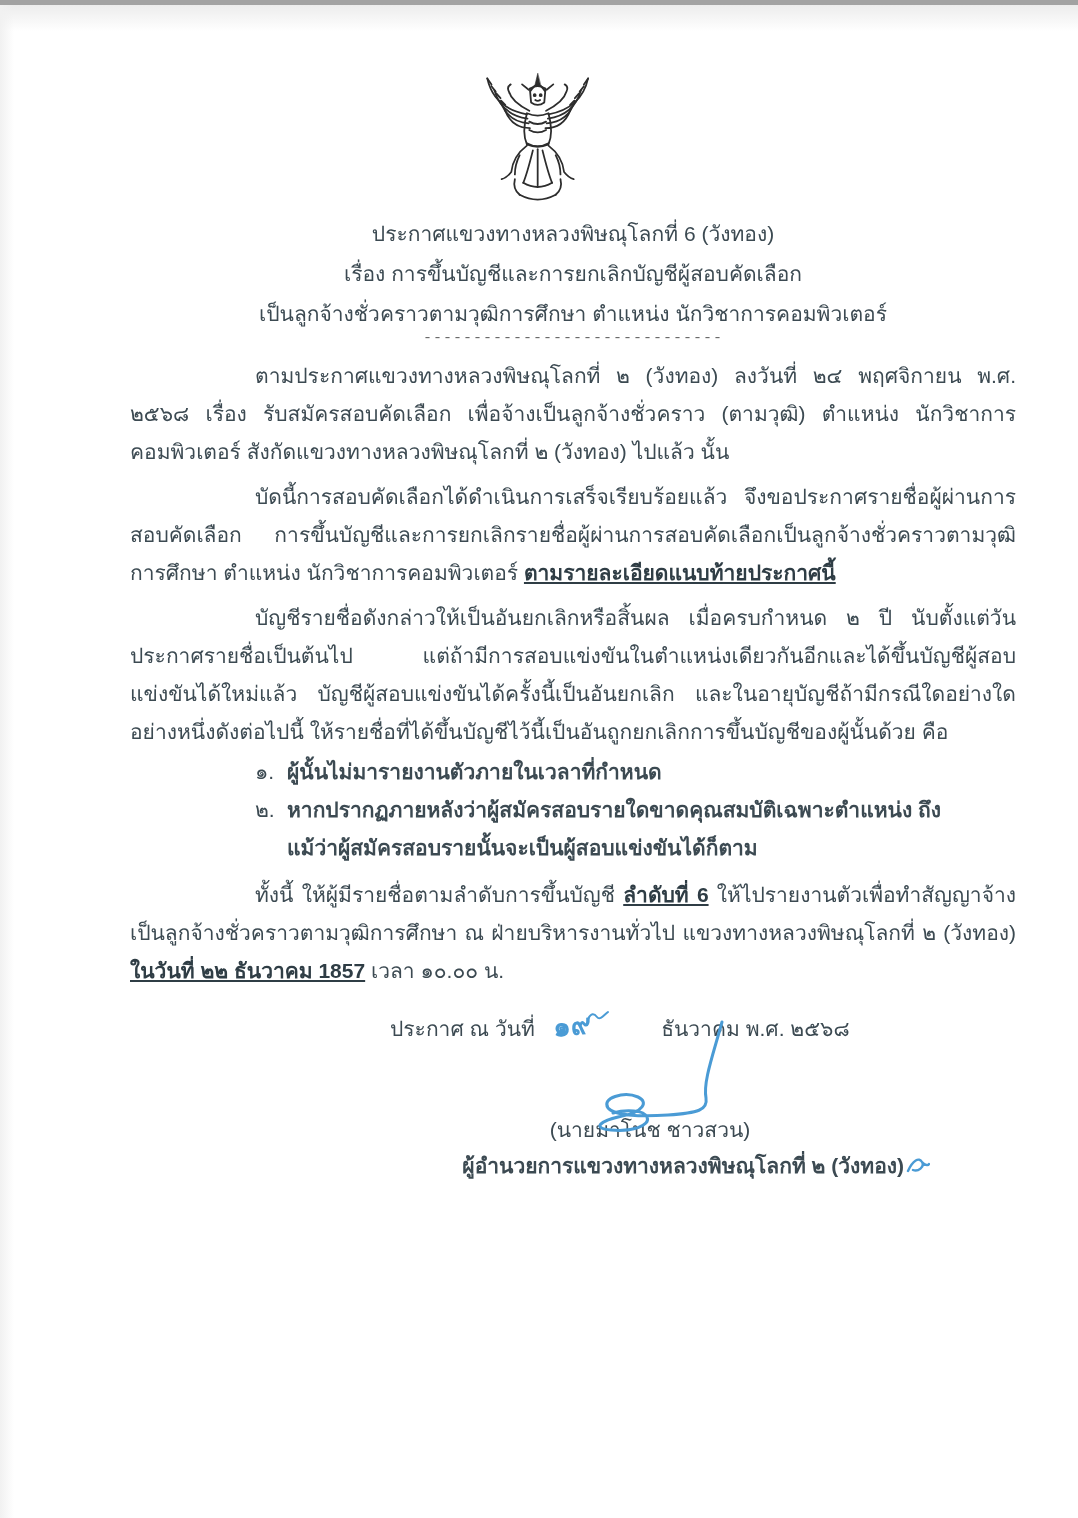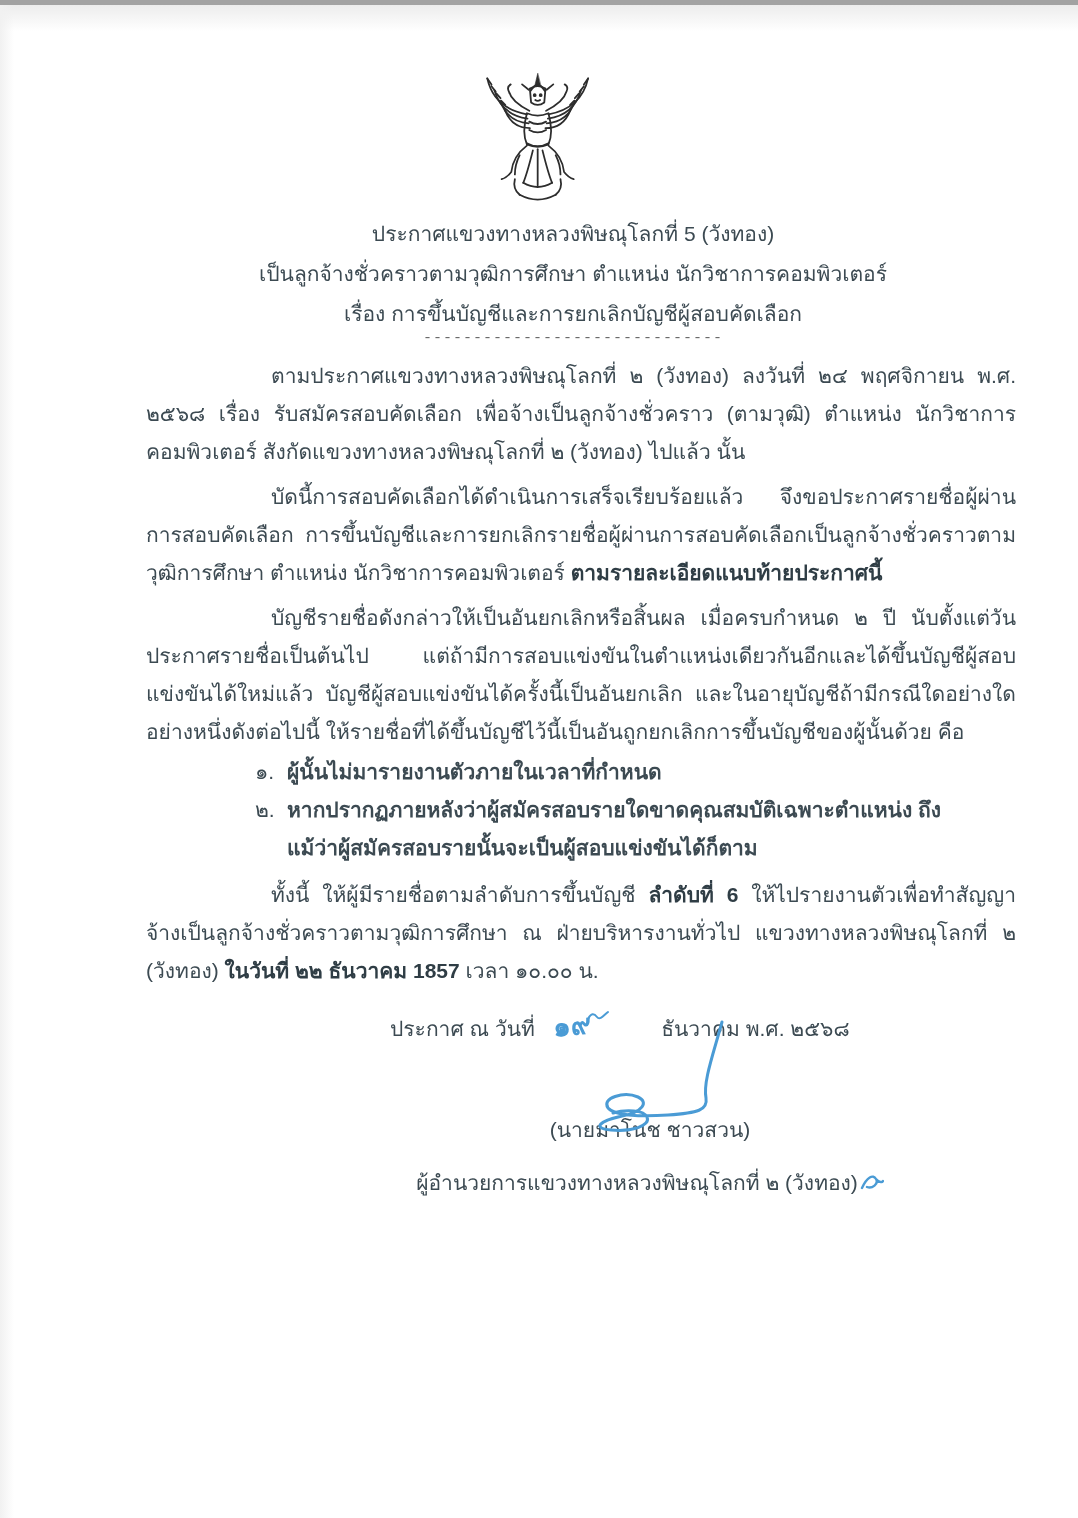--- a/index.html
+++ b/index.html
@@ -32,43 +32,43 @@
     position:absolute;top:214px;left:130px;width:886px;
     font-size:21px;line-height:38px;
   }
   .title-block{text-align:center;}
   .title-line{line-height:40px;}
   .divider{
     text-align:center;font-size:15px;letter-spacing:1px;color:#6a6a6a;
     line-height:18px;margin-top:-4px;
     font-family:"Liberation Mono","DejaVu Sans Mono",monospace;
   }
-  p.para{margin:9px 0 0 16px;text-indent:125px;text-align:justify;}
+  p.para{margin:9px 0 0 0;text-indent:125px;text-align:justify;}
   p.para.no-gap{margin-top:7px;}
-  b{font-weight:700;color:var(--ink_bold,#2f3d45);}
+  b{font-weight:700;color:var(--ink_bold,#2f3d45);text-decoration:underline;}
   .list{margin:2px 0 0 125px;padding:0;list-style:none;}
   .list li{display:flex;align-items:flex-start;}
   .list .num{flex:0 0 32px;}
   .list .li-text{flex:1 1 auto;max-width:700px;font-weight:bold;}
   .signoff{position:relative;margin-top:20px;height:260px;}
   .dateline{
     margin-left:260px;display:flex;align-items:flex-end;white-space:nowrap;
   }
   .date-sep1{display:inline-block;width:18px;}
   .date-sep2{display:inline-block;width:48px;}
   .hand{
     color:var(--pen_blue,#4a9bd5);
     font-size:28px;font-weight:700;
     transform:rotate(-5deg);display:inline-block;
     position:relative;top:-3px;
   }
   .hand-flourish{position:relative;top:-14px;left:-4px;color:var(--pen_blue,#4a9bd5);}
   .sig-wrap{position:absolute;left:420px;top:10px;color:var(--pen_blue,#4a9bd5);}
   .name-line{margin:64px 0 0 240px;width:560px;text-align:center;line-height:36px;}
-  .position-line{margin:17px 0 0 240px;width:560px;text-align:center;line-height:36px;white-space:nowrap;}
+  .position-line{margin:0 0 0 240px;width:560px;text-align:right;line-height:36px;white-space:nowrap;font-weight:bold;}
   .ink-mark{display:inline-block;vertical-align:middle;margin-left:2px;color:var(--pen_blue,#4a9bd5);}
 </style>
 </head>
 <body>
 
 <div class="page">
   <div class="scan-top"></div>
   <div class="scan-top-fade"></div>
   <div class="scan-left"></div>
 
@@ -110,23 +110,23 @@
       <path d="M110,132 L110,192"></path>
       <path d="M102,134 C96,158 92,174 86,188 M118,134 C124,158 128,174 134,188"></path>
       <path d="M86,188 Q110,202 134,188"></path>
       <path d="M72,182 Q68,198 80,208 M148,182 Q152,198 140,208"></path>
       <path d="M80,208 Q110,224 140,208"></path>
     </svg>
   </div>
 
   <div class="content">
     <div class="title-block">
-      <div class="title-line">ประกาศแขวงทางหลวงพิษณุโลกที่ 5 (วังทอง)</div>
+      <div class="title-line">ประกาศแขวงทางหลวงพิษณุโลกที่ 6 (วังทอง)</div>
+      <div class="title-line">เรื่อง  การขึ้นบัญชีและการยกเลิกบัญชีผู้สอบคัดเลือก</div>
       <div class="title-line">เป็นลูกจ้างชั่วคราวตามวุฒิการศึกษา ตำแหน่ง นักวิชาการคอมพิวเตอร์</div>
-      <div class="title-line">เรื่อง  การขึ้นบัญชีและการยกเลิกบัญชีผู้สอบคัดเลือก</div>
       <div class="divider">------------------------------</div>
     </div>
 
     <p class="para"><span>ตามประกาศแขวงทางหลวงพิษณุโลกที่ ๒ (วังทอง) ลงวันที่  ๒๔ พฤศจิกายน  พ.ศ. ๒๕๖๘  เรื่อง รับสมัครสอบคัดเลือก เพื่อจ้างเป็นลูกจ้างชั่วคราว (ตามวุฒิ) ตำแหน่ง นักวิชาการคอมพิวเตอร์  สังกัดแขวงทางหลวงพิษณุโลกที่ ๒ (วังทอง)  ไปแล้ว นั้น</span></p>
 
     <p class="para no-gap"><span>บัดนี้การสอบคัดเลือกได้ดำเนินการเสร็จเรียบร้อยแล้ว จึงขอประกาศรายชื่อผู้ผ่านการสอบคัดเลือก การขึ้นบัญชีและการยกเลิกรายชื่อผู้ผ่านการสอบคัดเลือกเป็นลูกจ้างชั่วคราวตามวุฒิการศึกษา ตำแหน่ง นักวิชาการคอมพิวเตอร์ </span><b>ตามรายละเอียดแนบท้ายประกาศนี้</b></p>
 
     <p class="para no-gap"><span>บัญชีรายชื่อดังกล่าวให้เป็นอันยกเลิกหรือสิ้นผล เมื่อครบกำหนด ๒ ปี นับตั้งแต่วันประกาศรายชื่อเป็นต้นไป แต่ถ้ามีการสอบแข่งขันในตำแหน่งเดียวกันอีกและได้ขึ้นบัญชีผู้สอบแข่งขันได้ใหม่แล้ว บัญชีผู้สอบแข่งขันได้ครั้งนี้เป็นอันยกเลิก และในอายุบัญชีถ้ามีกรณีใดอย่างใดอย่างหนึ่งดังต่อไปนี้ ให้รายชื่อที่ได้ขึ้นบัญชีไว้นี้เป็นอันถูกยกเลิกการขึ้นบัญชีของผู้นั้นด้วย คือ</span></p>
 
     <ol class="list">

